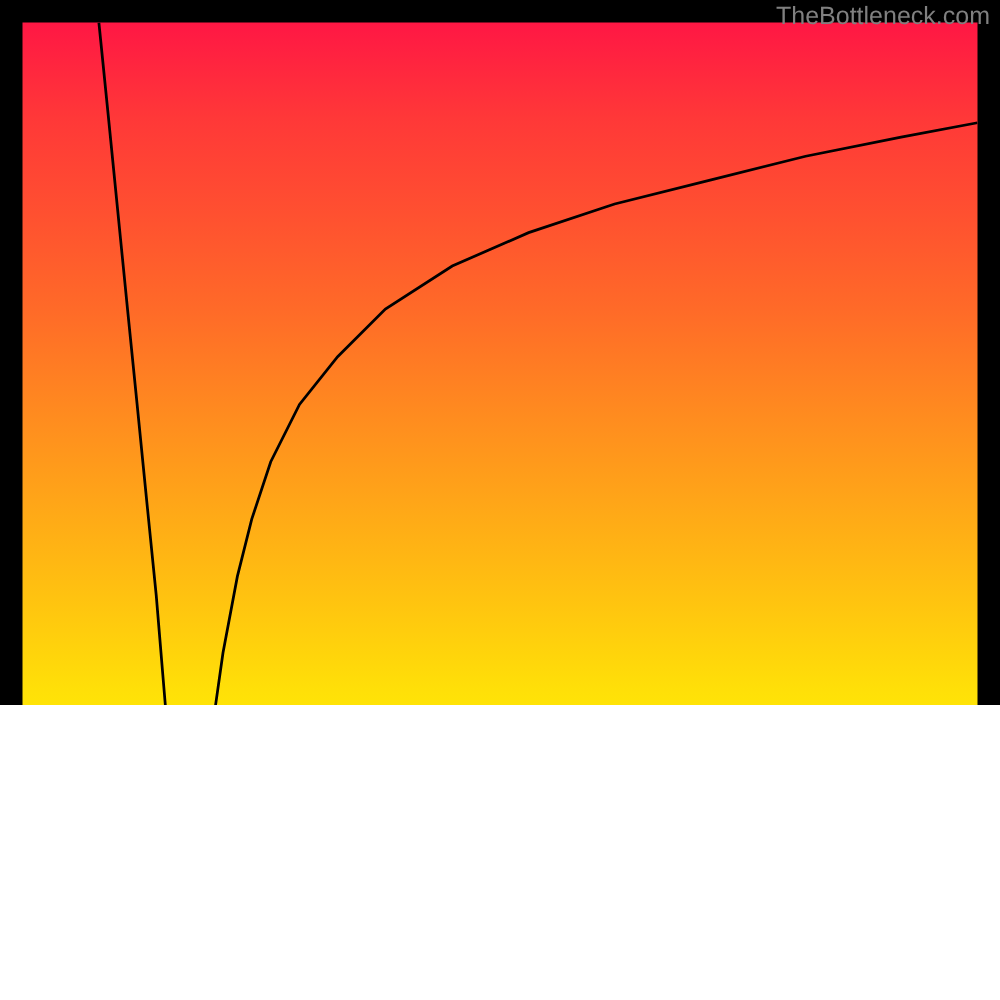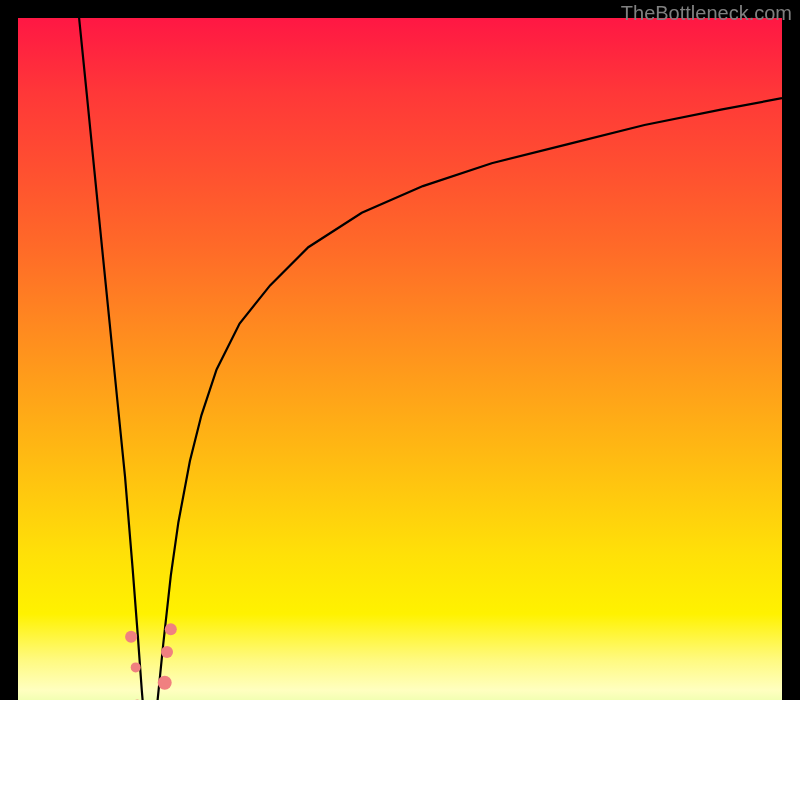--- a/index.html
+++ b/index.html
@@ -2,21 +2,21 @@
 <html><head>
 <meta charset="utf-8">
 <style>
   body {
     margin: 0;
     padding: 0;
     background: #fff;
   }
   .chart-container {
     width: 800px;
-    height: 700px;
+    height: 564px;
     position: relative;
     background: #000;
   }
   .plot-area {
     position: absolute;
     left: 18px;
     top: 18px;
     width: 764px;
     height: 764px;
     background: linear-gradient(to bottom,

